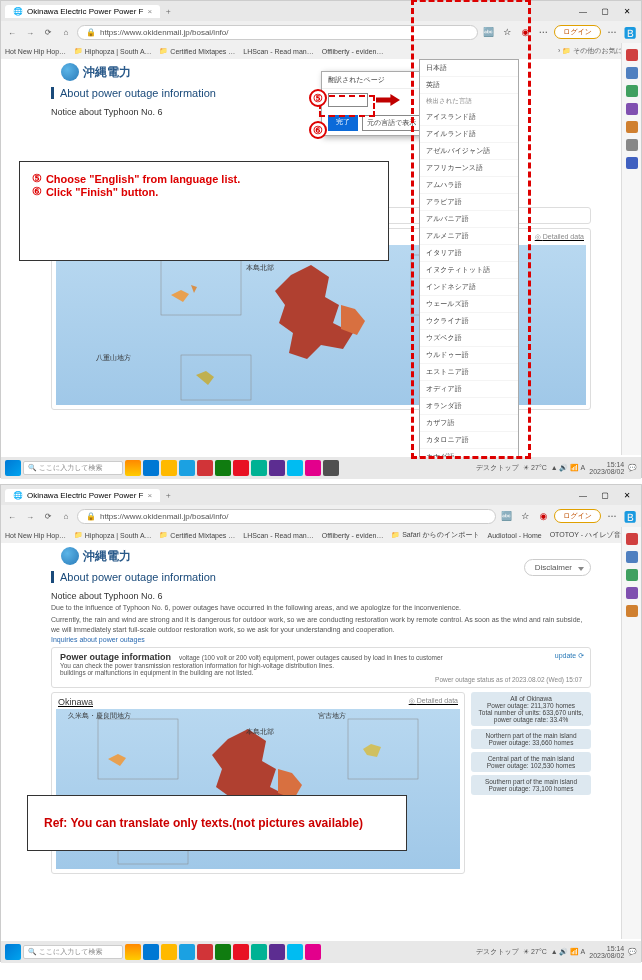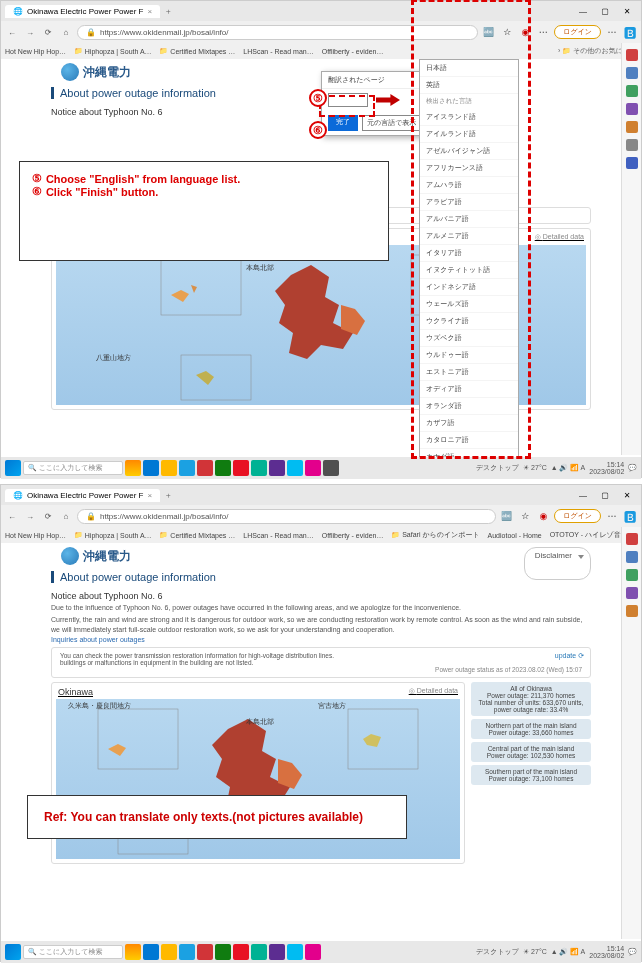--- a/index.html
+++ b/index.html
@@ -68,24 +68,24 @@
   
   .red-dashed { position: absolute; border: 3px dashed #d00; z-index: 30; pointer-events: none; }
   .callout-circle { position: absolute; width: 18px; height: 18px; border: 2px solid #d00; border-radius: 50%; display: flex; align-items: center; justify-content: center; font-size: 11px; font-weight: bold; color: #d00; background: #fff; z-index: 35; }
   
   
   .instruction-box { position: absolute; background: #fff; border: 1px solid #333; padding: 10px 12px; z-index: 40; font-size: 11px; font-weight: bold; }
   .instr-line { display: flex; align-items: center; gap: 4px; }
   .instr-red { color: #d00; }
   
   
-  .ref-box { position: absolute; background: #fff; border: 1px solid #333; padding: 14px 16px; z-index: 40; font-size: 12px; font-weight: bold; color: #c00; }
-  
-  
-  .disclaimer-btn { position: absolute; right: 50px; top: 4px; background: #fff; border: 1px solid #ccc; border-radius: 12px; padding: 3px 18px 19px 10px; font-size: 8px; color: #555; }
+  .ref-box { position: absolute; background: #fff; border: 1px solid #333; padding: 20px 16px; z-index: 40; font-size: 12px; font-weight: bold; color: #c00; }
+  
+  
+  .disclaimer-btn { position: absolute; right: 50px; top: 16px; background: #fff; border: 1px solid #ccc; border-radius: 12px; padding: 3px 18px 3px 10px; font-size: 8px; color: #555; }
   .disclaimer-btn::after { content: ""; position: absolute; right: 6px; top: 7px; border-left: 3px solid transparent; border-right: 3px solid transparent; border-top: 4px solid #888; }
   
   
   .taskbar { background: #e8e8e8; height: 22px; display: flex; align-items: center; padding: 0 4px; font-size: 7px; gap: 2px; }
   .tb-search { background: #fff; border: 1px solid #ccc; border-radius: 2px; padding: 1px 4px; width: 100px; color: #888; }
   .tb-icons { display: flex; gap: 2px; align-items: center; }
   .tb-icon { width: 16px; height: 16px; border-radius: 2px; }
   .tb-right { margin-left: auto; display: flex; align-items: center; gap: 4px; font-size: 7px; color: #555; }
   
   
@@ -353,20 +353,24 @@
     </div>
     <div class="about-bar">
           <div class="about-title">About power outage information</div>
         </div>
     <div class="notice">Notice about Typhoon No. 6</div>
     <div class="desc">Due to the influence of Typhoon No. 6, power outages have occurred in the following areas, and we apologize for the inconvenience.</div>
     <div class="desc">Currently, the rain and wind are strong and it is dangerous for outdoor work, so we are conducting restoration work by remote control. As soon as the wind and rain subside, we will immediately start full-scale outdoor restoration work, so we ask for your understanding and cooperation.</div>
     <div class="link-text">Inquiries about power outages</div>
 
     <div class="power-box">
+      <div style="display:flex;align-items:baseline;gap:8px;">
+        <span class="power-title">Power outage information</span>
+        <span style="font-size:6.5px;">voltage (100 volt or 200 volt) equipment, power outages caused by load in lines to customer</span>
+      </div>
       <div style="font-size:6.5px;">You can check the power transmission restoration information for high-voltage distribution lines.</div>
       <div style="font-size:6.5px;">buildings or malfunctions in equipment in the building are not listed.</div>
       <div class="update-badge"><span>update</span> ⟳</div>
       <div style="text-align:right;font-size:6.5px;color:#888;">Power outage status as of 2023.08.02 (Wed) 15:07</div>
     </div>
 
     <div class="map-panel">
       <div class="map-box">
         <div class="map-header">
           <span>Okinawa</span>

